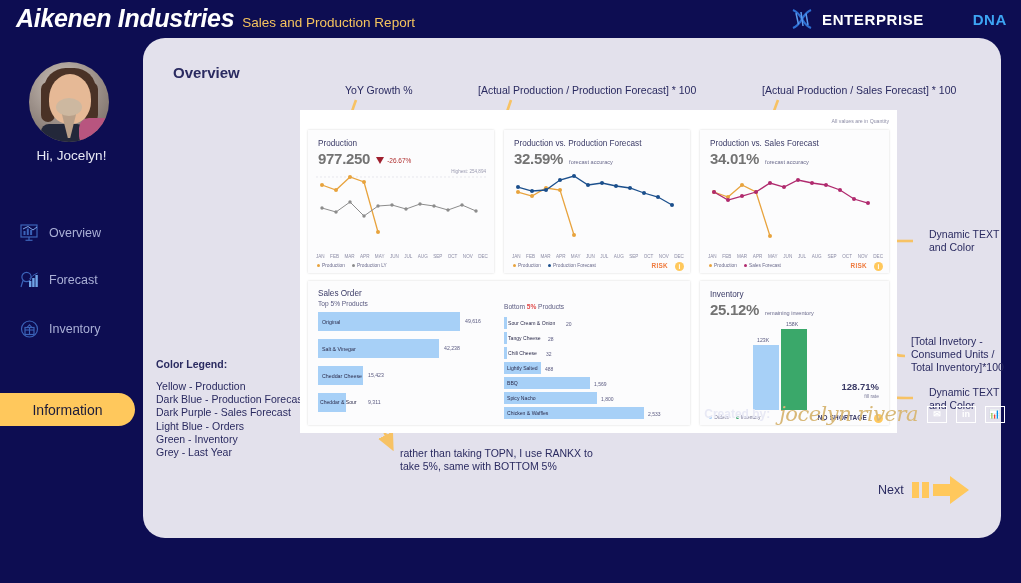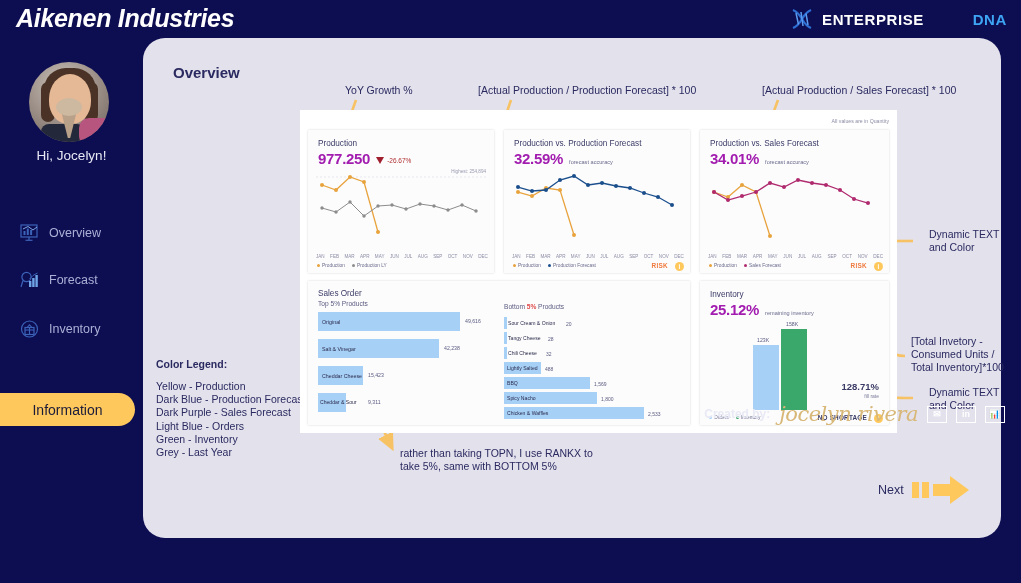--- a/index.html
+++ b/index.html
@@ -128,21 +128,21 @@
   #card-sfc  { left: 400px; top: 20px; width: 189px; height: 143px; }
   #card-sales{ left: 8px; top: 171px; width: 382px; height: 144px; }
   #card-inv  { left: 400px; top: 171px; width: 189px; height: 144px; }
 
   #quantity-note {
     position: absolute; right: 8px; top: 8px;
     font-size: 5.2px; color: #8d8da6;
   }
   .card-title { position: absolute; left: 10px; top: 9px; font-size: 8.2px; color: #3a3a66; }
   .kpi-row { position: absolute; left: 10px; top: 20px; display: flex; align-items: baseline; gap: 6px; }
-  .kpi-big { font-size: 15px; font-weight: bold; color: #a21caf; letter-spacing: -.3px; }
+  .kpi-big { font-size: 15px; font-weight: bold; color: #737373; letter-spacing: -.3px; }
   .kpi-sub { font-size: 5.6px; color: #6a6a8c; }
   .kpi-down { font-size: 6.5px; color: #b03030; display: flex; align-items: center; gap: 3px; }
   .tri-down {
     width: 0; height: 0; border-left: 4.5px solid transparent;
     border-right: 4.5px solid transparent; border-top: 7px solid #9f1f2e;
   }
   .highest-note { position: absolute; right: 8px; top: 39px; font-size: 4.6px; color: #9a9ab0; }
   .mini-legend {
     position: absolute; left: 9px; bottom: 5px; display: flex; gap: 7px;
     font-size: 4.8px; color: #6a6a8c; align-items: center;
@@ -213,20 +213,21 @@
   }
 </style>
 </head>
 <body>
 
 <div id="app">
 
   <div id="header">
     <div id="brand">
       <span id="brand-name">Aikenen Industries</span>
+      <span id="brand-sub">Sales and Production Report</span>
     </div>
     <div id="logo-block">
       <svg width="26" height="24" viewBox="0 0 26 24">
         <path d="M4 3 C14 7, 12 17, 22 21" stroke="#2d6fd4" stroke-width="2.2" fill="none"></path>
         <path d="M4 21 C14 17, 12 7, 22 3" stroke="#2d6fd4" stroke-width="2.2" fill="none"></path>
         <line x1="7" y1="6" x2="9.5" y2="17.5" stroke="#5b9bf0" stroke-width="1.5"></line>
         <line x1="12" y1="5" x2="14" y2="19" stroke="#5b9bf0" stroke-width="1.5"></line>
         <line x1="17" y1="6.5" x2="19" y2="18" stroke="#5b9bf0" stroke-width="1.5"></line>
       </svg>
       <span id="logo-text">

